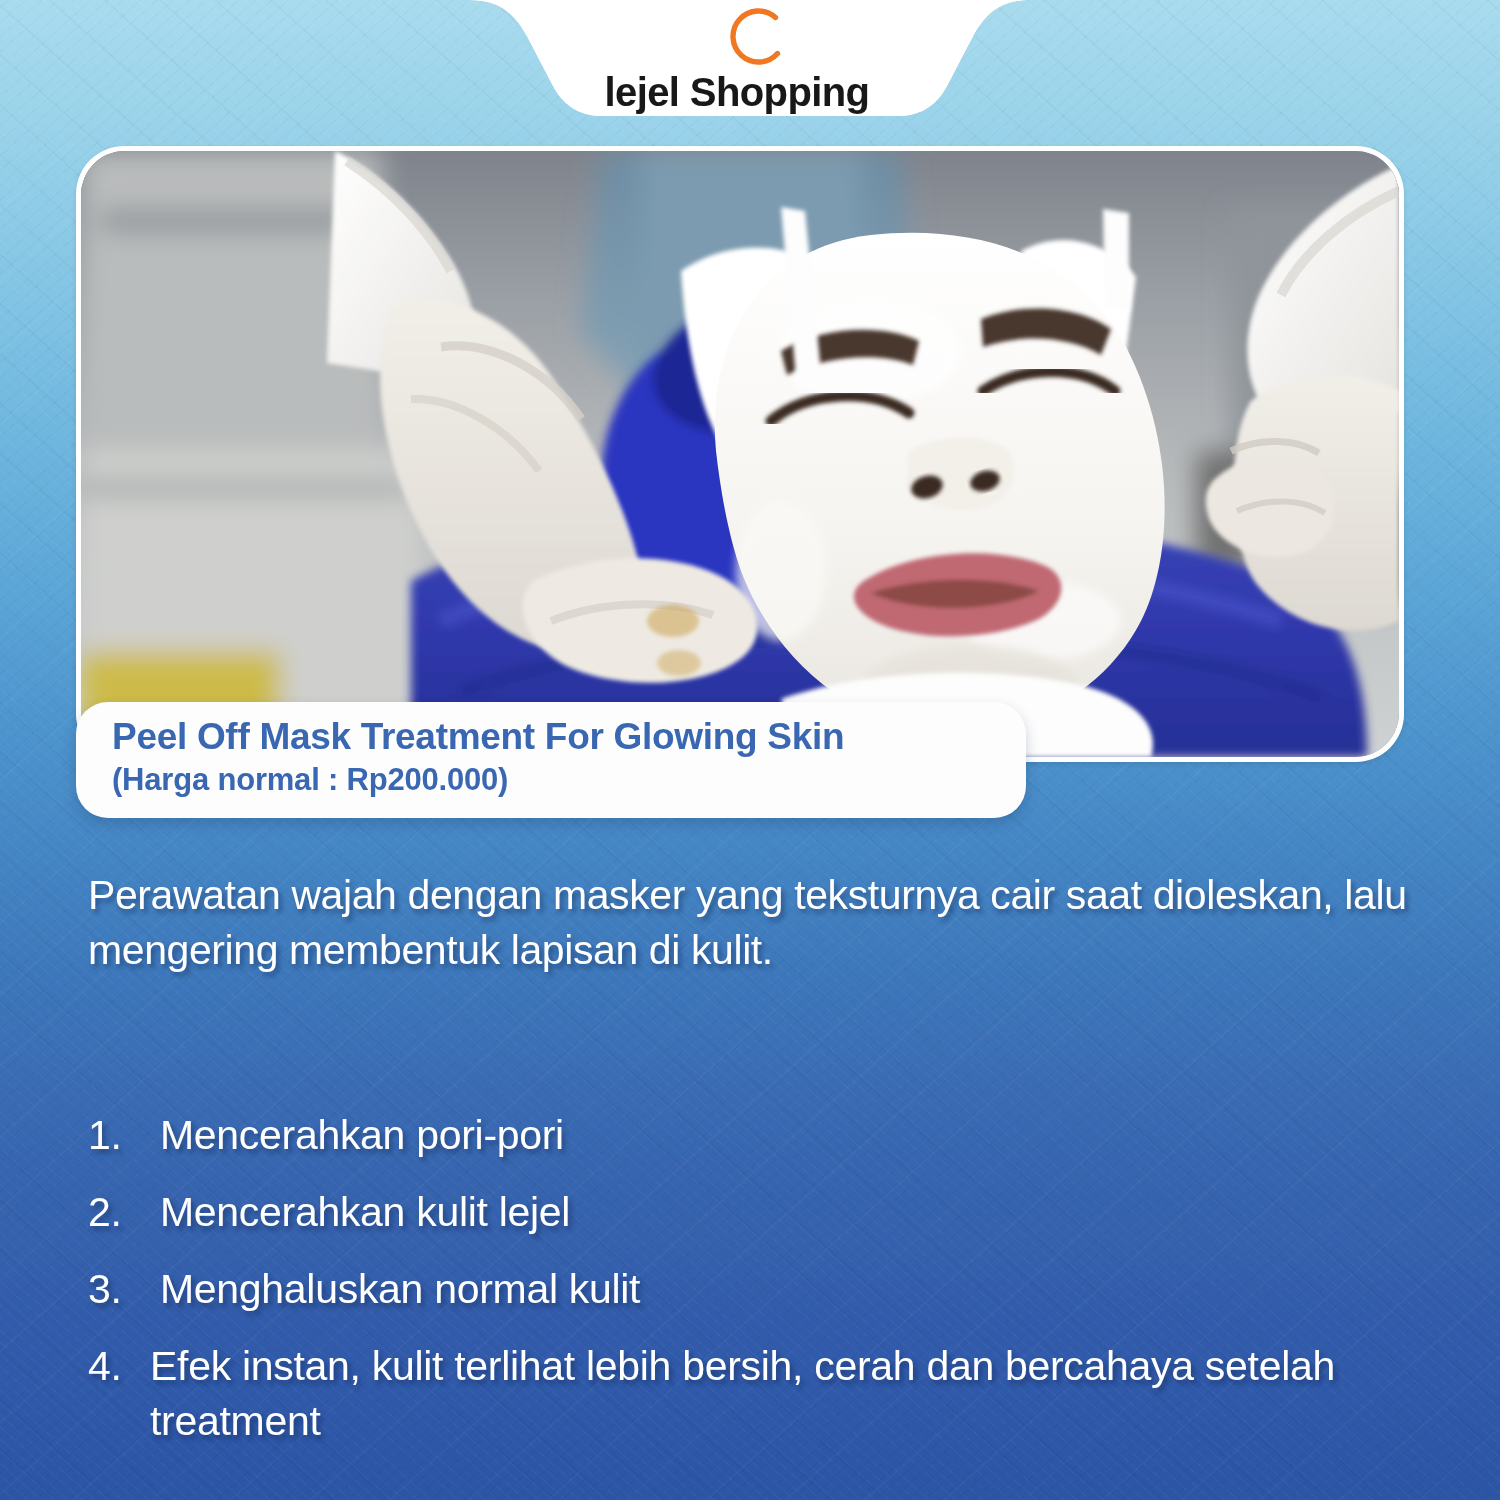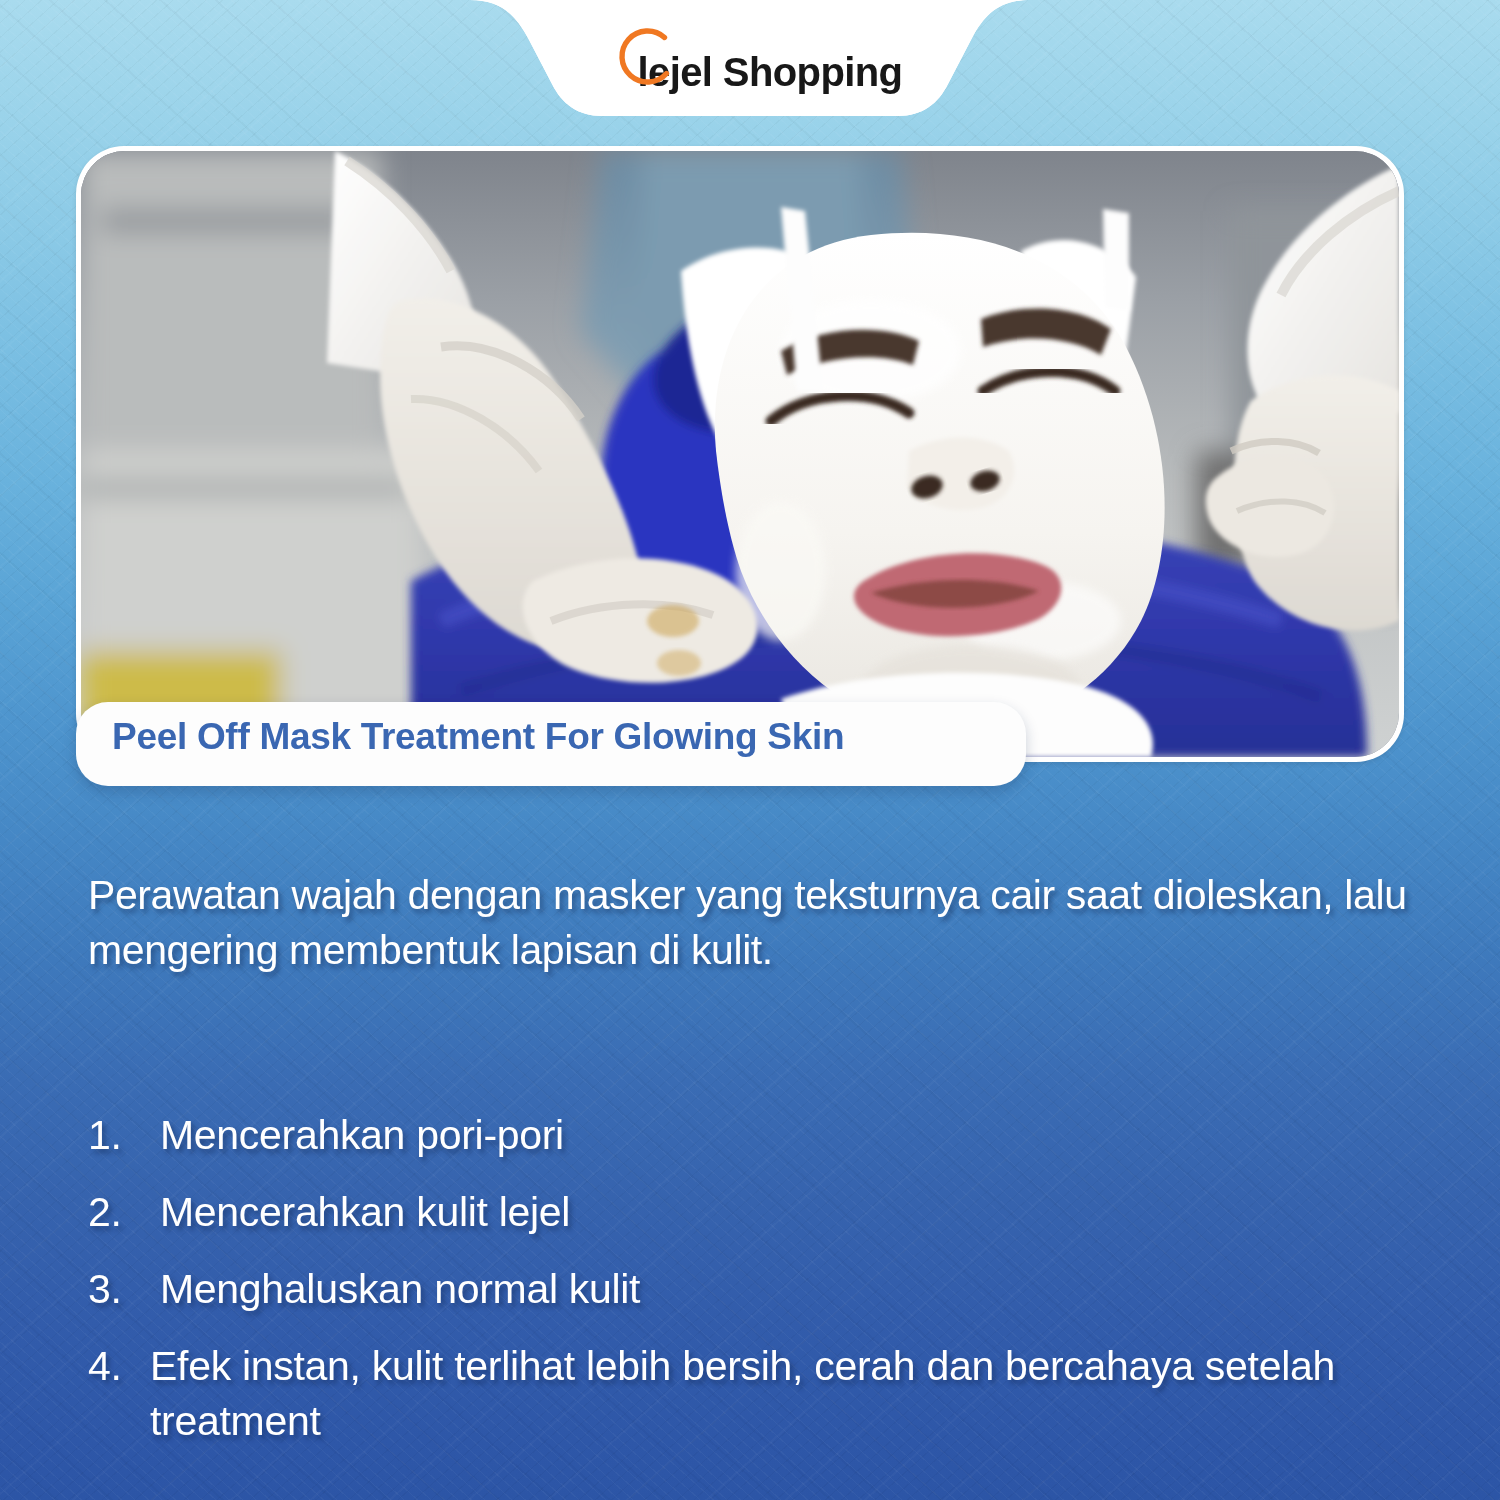--- a/index.html
+++ b/index.html
@@ -39,41 +39,41 @@
   }
   
   #header-tab{
     position:absolute;left:0;top:0;width:1500px;height:122px;
   }
   #header-tab svg{display:block;}
   #logo-wrap{
     position:absolute;left:0;top:0;width:1500px;height:118px;
     display:flex;align-items:center;justify-content:center;
   }
-  #logo-inner{display:flex;align-items:flex-end;gap:0px;transform:translateX(8px);}
+  #logo-inner{display:flex;align-items:center;gap:0px;transform:translateX(8px);flex-direction:column;}
   #logo-mark{position:relative;width:66px;height:66px;flex:none;}
   #logo-text{
     font-size:40px;font-weight:bold;color:#181818;letter-spacing:-0.6px;
     margin-left:-42px;line-height:1;
     font-family:"Liberation Sans",sans-serif;
   }
   
   #photo-card{
     position:absolute;left:76px;top:146px;width:1328px;height:616px;
     border-radius:48px;background:#ffffff;padding:5px;box-sizing:border-box;
     box-shadow:0 2px 5px rgba(0,0,0,.10);
   }
   #photo{
     width:100%;height:100%;border-radius:44px;overflow:hidden;position:relative;
     background:#7e8694;
   }
   #photo svg{display:block;width:100%;height:100%;}
   
   #title-card{
-    position:absolute;left:76px;top:702px;width:950px;height:84px;
+    position:absolute;left:76px;top:702px;width:950px;height:116px;
     background:#fdfdfd;border-radius:32px;
     box-shadow:0 6px 14px rgba(20,40,80,.22);
     padding:14px 0 0 36px;box-sizing:border-box;
   }
   #title-main{
     font-size:37px;font-weight:bold;color:#3a67b2;letter-spacing:-0.3px;
     line-height:1.15;white-space:nowrap;
   }
   #title-sub{
     font-size:31px;font-weight:bold;color:#3a67b2;letter-spacing:-0.2px;
@@ -277,20 +277,21 @@
           <ellipse cx="598" cy="512" rx="22" ry="13" fill="#cba24f" opacity=".45" filter="url(#blur2)"></ellipse>
         </g>
 
         <rect width="1318" height="606" fill="none"></rect>
       </svg>
     </div>
   </div>
 
   <div id="title-card">
     <div id="title-main">Peel Off Mask Treatment For Glowing Skin</div>
+    <div id="title-sub">(Harga normal : Rp200.000)</div>
   </div>
 
   <div id="lede" class="shadowtext">Perawatan wajah dengan masker yang teksturnya cair saat dioleskan, lalu mengering membentuk lapisan di kulit.</div>
 
 
   <ul id="benefit-list">
     <li class="shadowtext">
       <span class="num">1.</span>
       <span>Mencerahkan pori-pori</span>
     </li>

